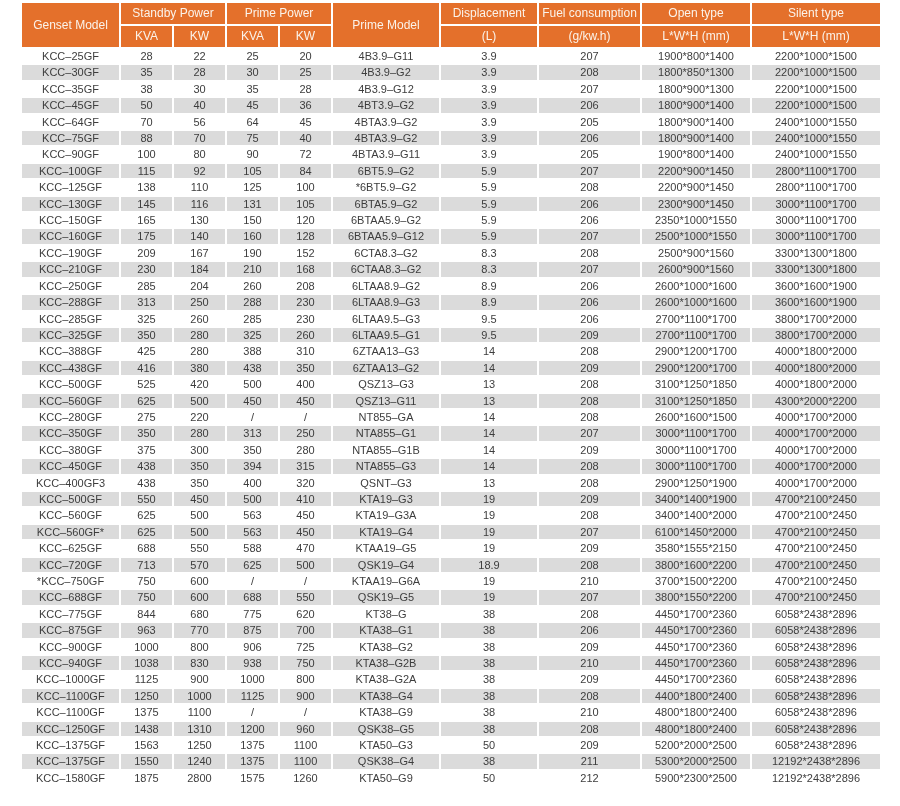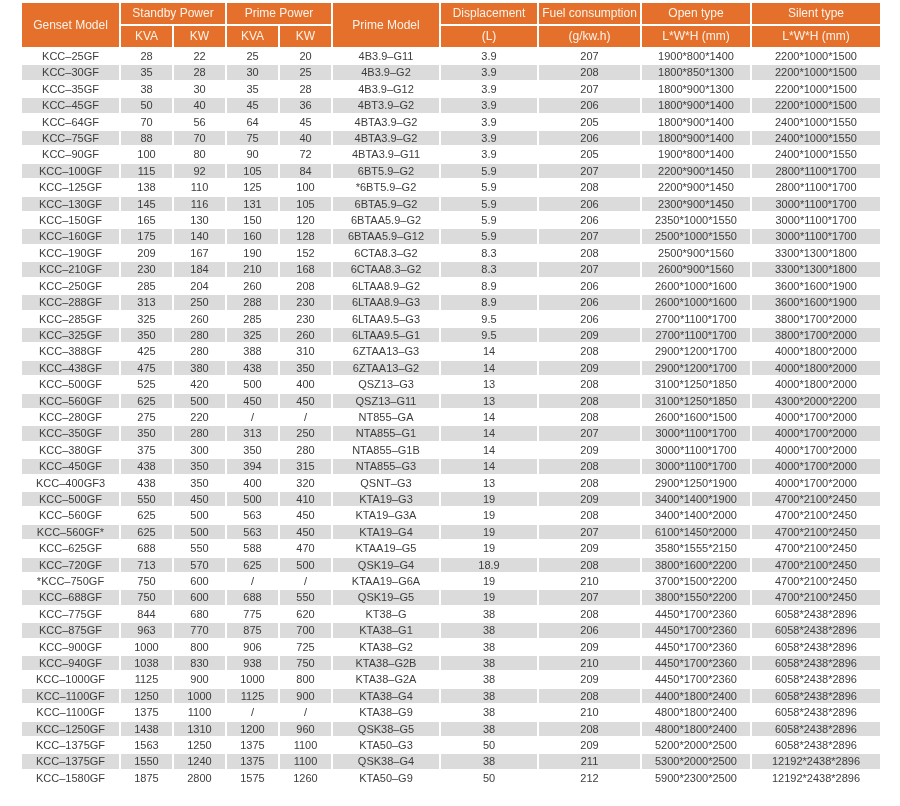--- a/index.html
+++ b/index.html
@@ -304,21 +304,21 @@
           <td>388</td>
           <td>310</td>
           <td>6ZTAA13–G3</td>
           <td>14</td>
           <td>208</td>
           <td>2900*1200*1700</td>
           <td>4000*1800*2000</td>
         </tr>
         <tr>
           <td>KCC–438GF</td>
-          <td>475</td>
+          <td>416</td>
           <td>380</td>
           <td>438</td>
           <td>350</td>
           <td>6ZTAA13–G2</td>
           <td>14</td>
           <td>209</td>
           <td>2900*1200*1700</td>
           <td>4000*1800*2000</td>
         </tr>
         <tr>

